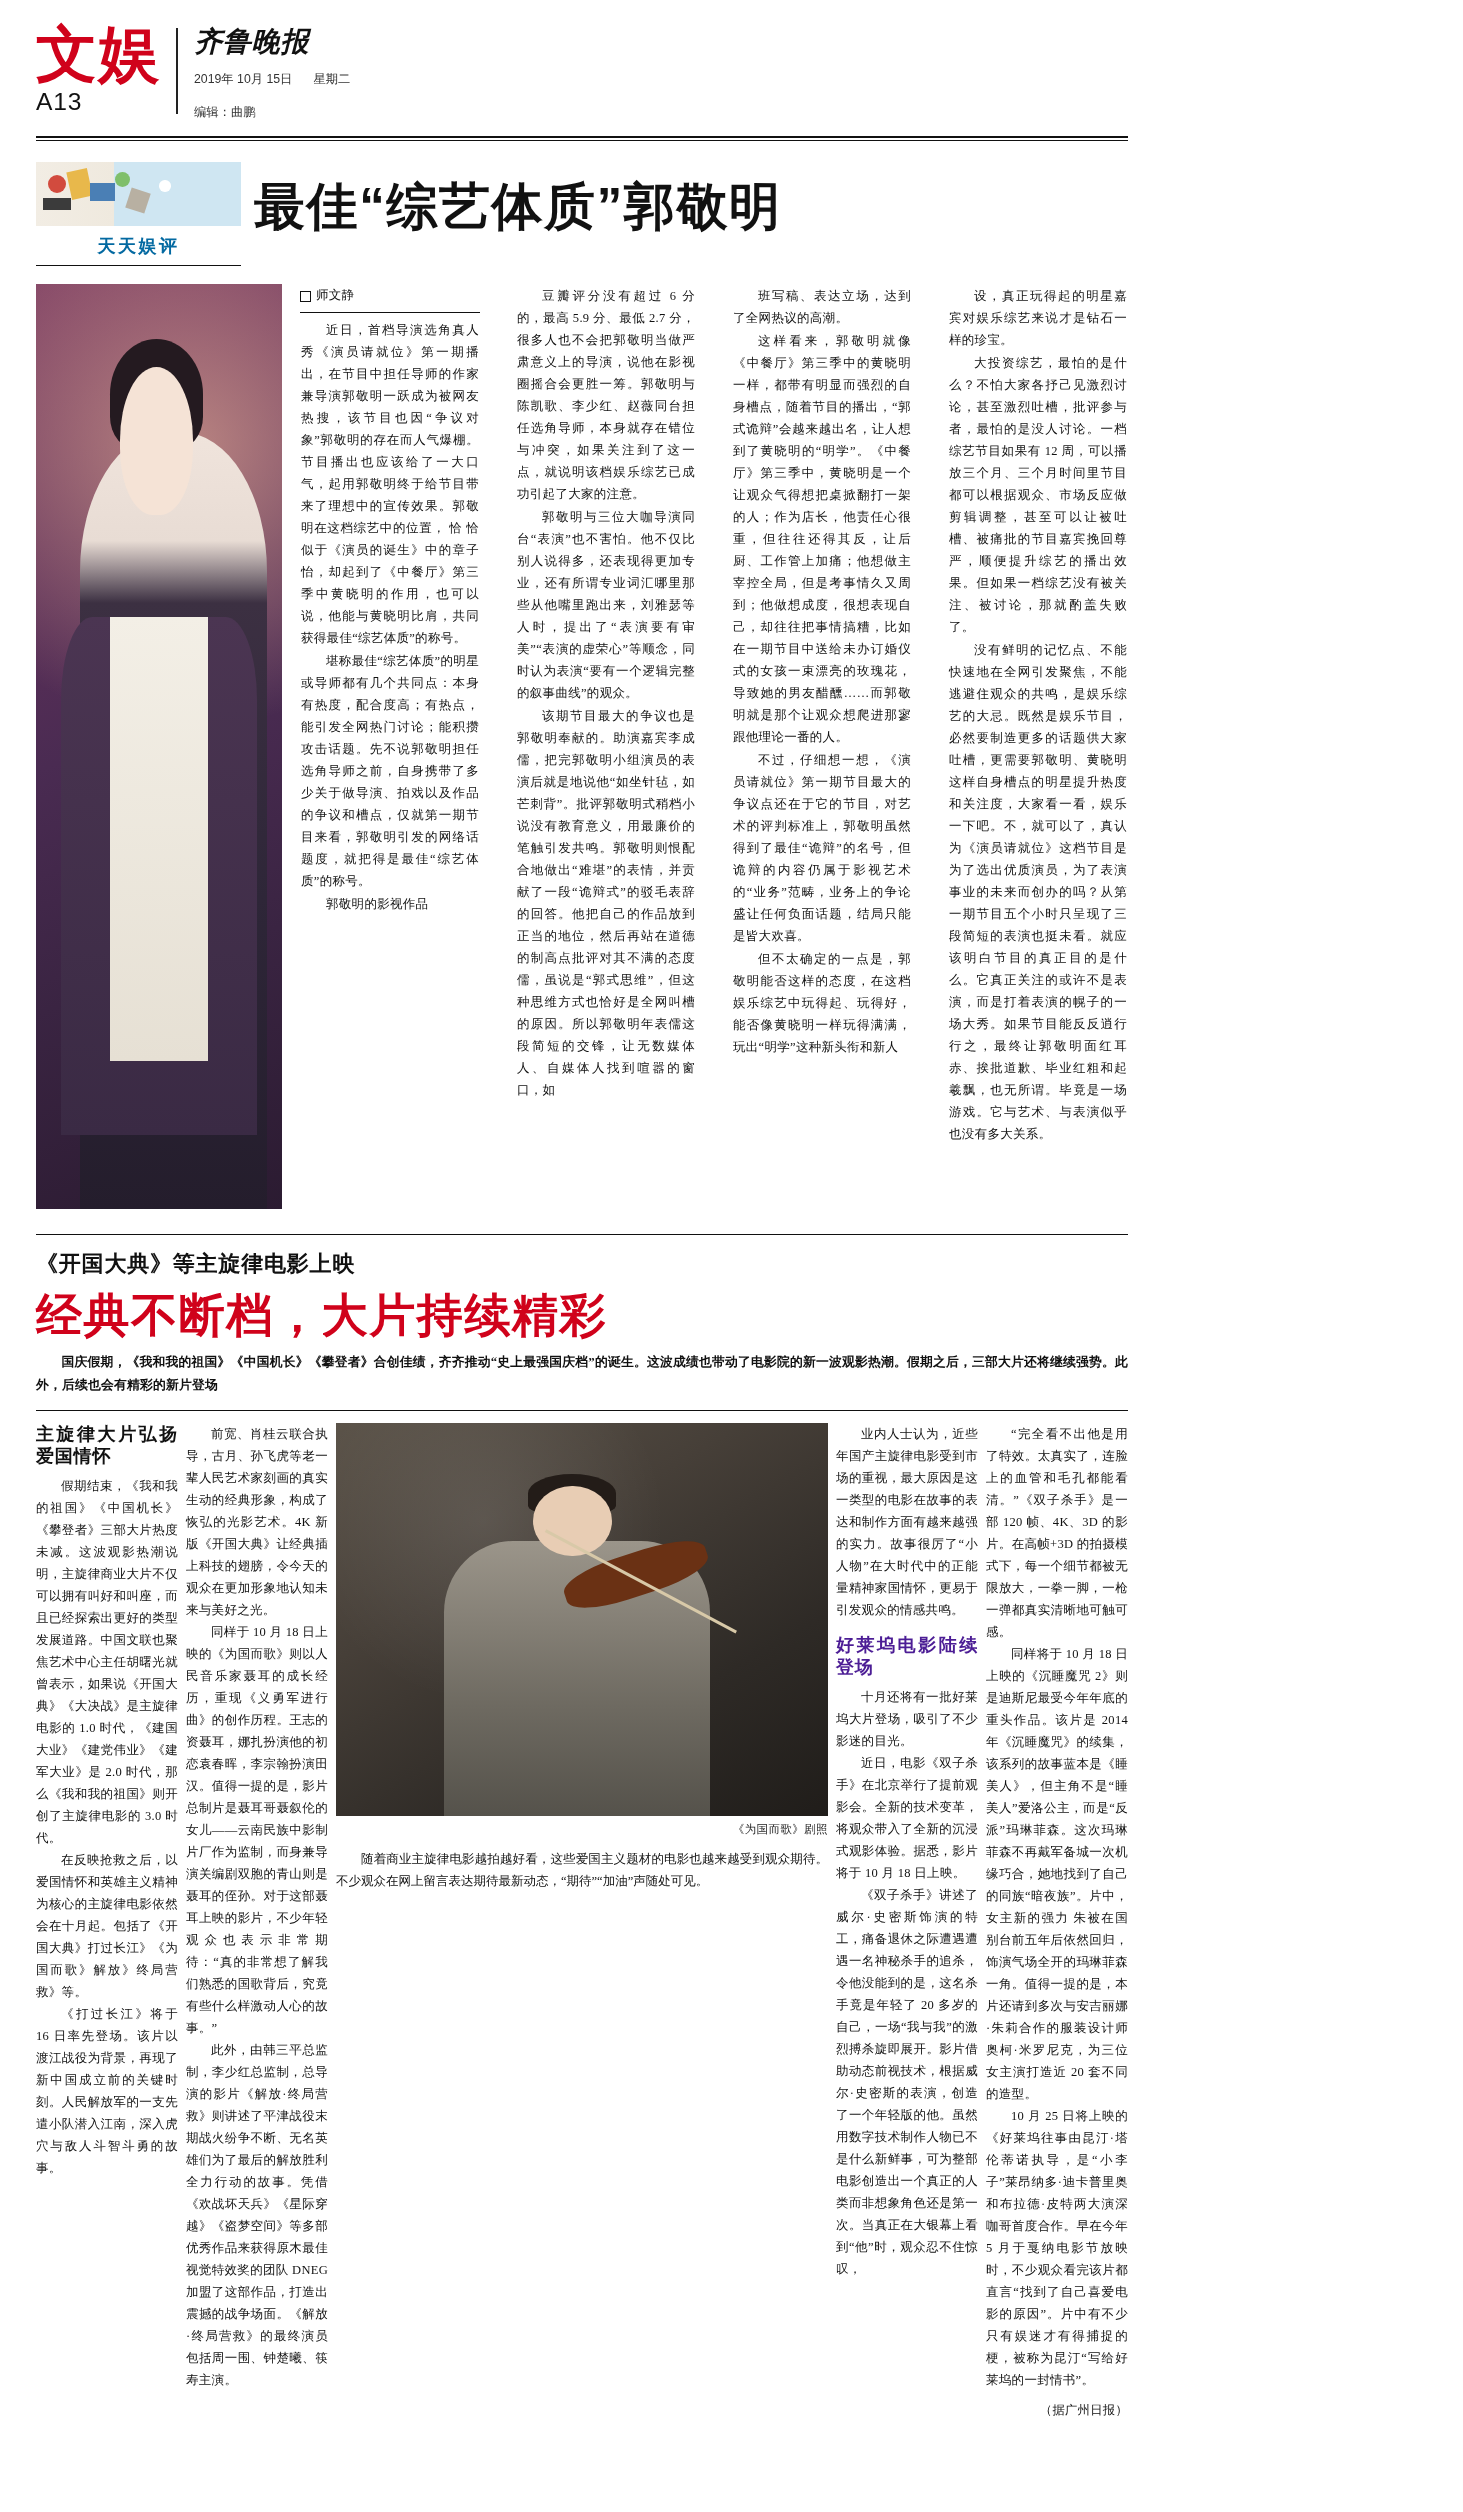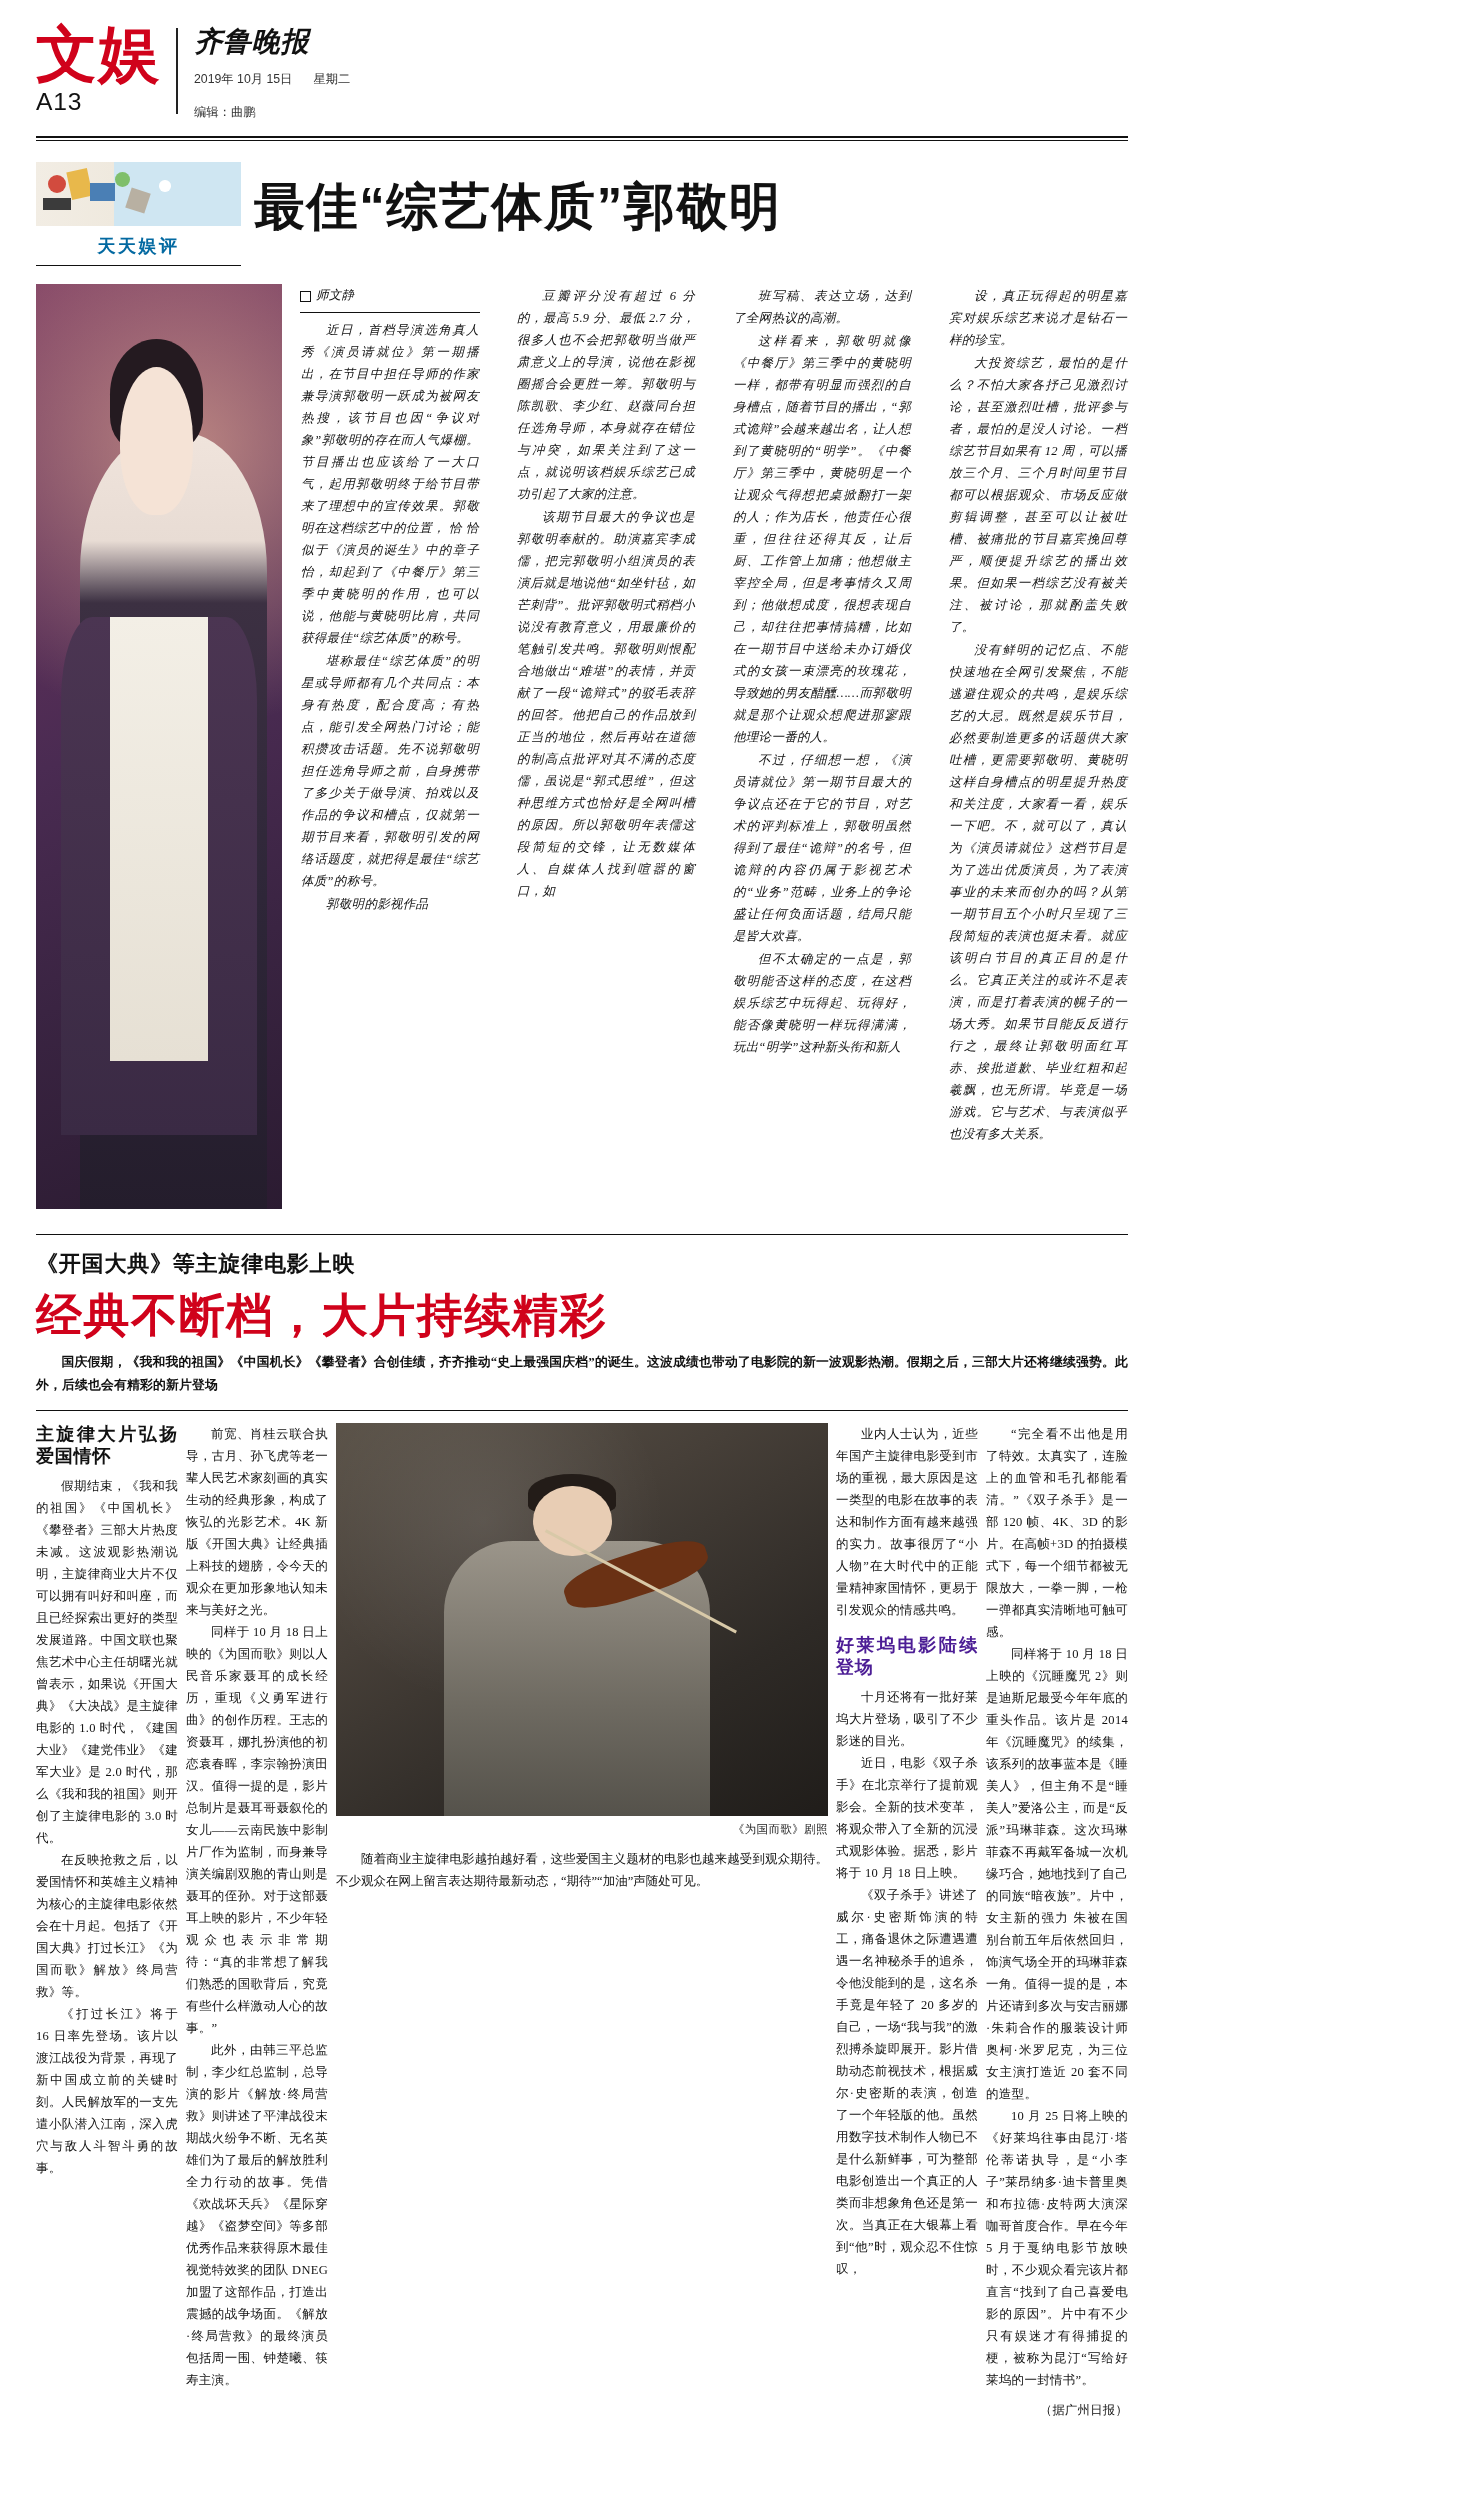--- a/index.html
+++ b/index.html
@@ -196,21 +196,20 @@
     top:36%;
     width:40%;
     height:48%;
     background:linear-gradient(180deg,#f3efe6 0%, #e6e0d4 100%);
   }
 
   .cols{
     flex:1;
     display:flex;
     gap:36px;
-    font-style:italic;
   }
   .col{
     flex:1;
     font-size:12.5px;
     line-height:22px;
     text-align:justify;
     color:#111;
     letter-spacing:0.3px;
   }
   .col p{margin:1px;text-indent:2em;}
@@ -429,20 +428,21 @@
           <div class="byline">
             <span class="box"></span><span>师文静</span>
           </div>
           <div class="col-rule"></div>
           <p>近日，首档导演选角真人秀《演员请就位》第一期播出，在节目中担任导师的作家兼导演郭敬明一跃成为被网友热搜，该节目也因“争议对象”郭敬明的存在而人气爆棚。节目播出也应该给了一大口气，起用郭敬明终于给节目带来了理想中的宣传效果。郭敬明在这档综艺中的位置， 恰 恰 似于《演员的诞生》中的章子怡，却起到了《中餐厅》第三季中黄晓明的作用，也可以说，他能与黄晓明比肩，共同获得最佳“综艺体质”的称号。</p>
           <p>堪称最佳“综艺体质”的明星或导师都有几个共同点：本身有热度，配合度高；有热点，能引发全网热门讨论；能积攒攻击话题。先不说郭敬明担任选角导师之前，自身携带了多少关于做导演、拍戏以及作品的争议和槽点，仅就第一期节目来看，郭敬明引发的网络话题度，就把得是最佳“综艺体质”的称号。</p>
           <p>郭敬明的影视作品</p>
         </div>
         <div class="col">
           <p>豆瓣评分没有超过 6 分的，最高 5.9 分、最低 2.7 分，很多人也不会把郭敬明当做严肃意义上的导演，说他在影视圈摇合会更胜一筹。郭敬明与陈凯歌、李少红、赵薇同台担任选角导师，本身就存在错位与冲突，如果关注到了这一点，就说明该档娱乐综艺已成功引起了大家的注意。</p>
+          <p>郭敬明与三位大咖导演同台“表演”也不害怕。他不仅比别人说得多，还表现得更加专业，还有所谓专业词汇哪里那些从他嘴里跑出来，刘雅瑟等人时，提出了“表演要有审美”“表演的虚荣心”等顺念，同时认为表演“要有一个逻辑完整的叙事曲线”的观众。</p>
           <p>该期节目最大的争议也是郭敬明奉献的。助演嘉宾李成儒，把完郭敬明小组演员的表演后就是地说他“如坐针毡，如芒刺背”。批评郭敬明式稍档小说没有教育意义，用最廉价的笔触引发共鸣。郭敬明则恨配合地做出“难堪”的表情，并贡献了一段“诡辩式”的驳毛表辞的回答。他把自己的作品放到正当的地位，然后再站在道德的制高点批评对其不满的态度儒，虽说是“郭式思维”，但这种思维方式也恰好是全网叫槽的原因。所以郭敬明年表儒这段简短的交锋，让无数媒体人、自媒体人找到喧嚣的窗口，如</p>
         </div>
         <div class="col">
           <p>班写稿、表达立场，达到了全网热议的高潮。</p>
           <p>这样看来，郭敬明就像《中餐厅》第三季中的黄晓明一样，都带有明显而强烈的自身槽点，随着节目的播出，“郭式诡辩”会越来越出名，让人想到了黄晓明的“明学”。《中餐厅》第三季中，黄晓明是一个让观众气得想把桌掀翻打一架的人；作为店长，他责任心很重，但往往还得其反，让后厨、工作管上加痛；他想做主宰控全局，但是考事情久又周到；他做想成度，很想表现自己，却往往把事情搞糟，比如在一期节目中送给未办订婚仪式的女孩一束漂亮的玫瑰花，导致她的男友醋醺……而郭敬明就是那个让观众想爬进那寥跟他理论一番的人。</p>
           <p>不过，仔细想一想，《演员请就位》第一期节目最大的争议点还在于它的节目，对艺术的评判标准上，郭敬明虽然得到了最佳“诡辩”的名号，但诡辩的内容仍属于影视艺术的“业务”范畴，业务上的争论盛让任何负面话题，结局只能是皆大欢喜。</p>
           <p>但不太确定的一点是，郭敬明能否这样的态度，在这档娱乐综艺中玩得起、玩得好，能否像黄晓明一样玩得满满，玩出“明学”这种新头衔和新人</p>
         </div>
         <div class="col">
           <p>设，真正玩得起的明星嘉宾对娱乐综艺来说才是钻石一样的珍宝。</p>

